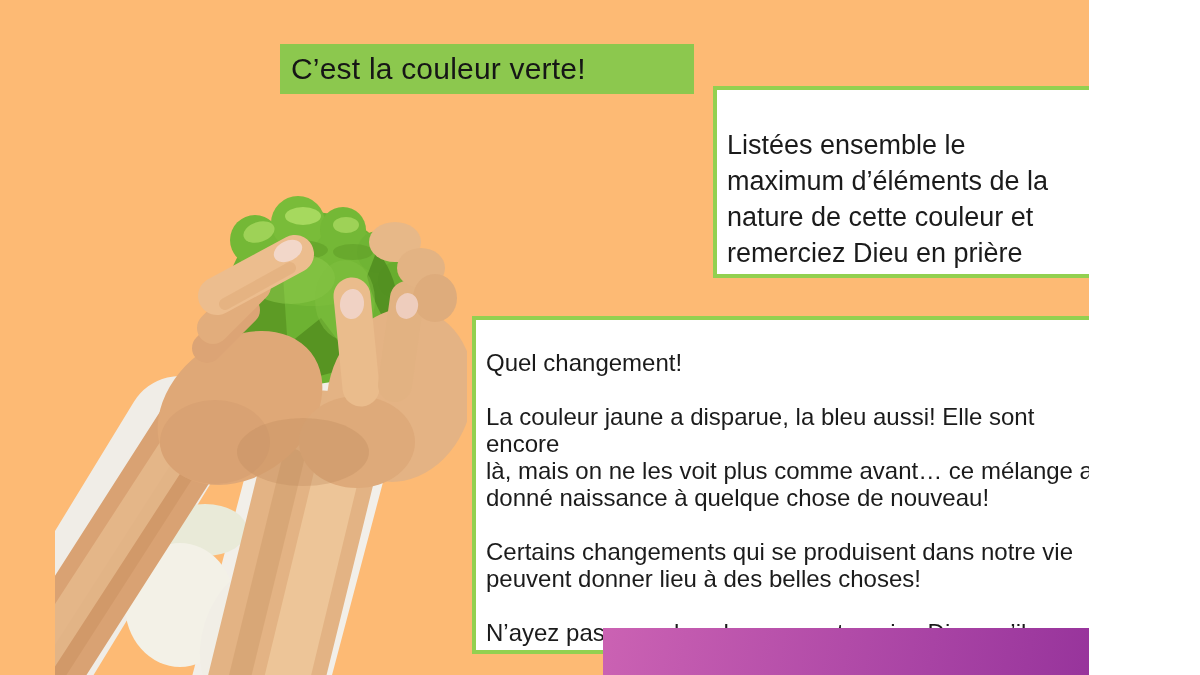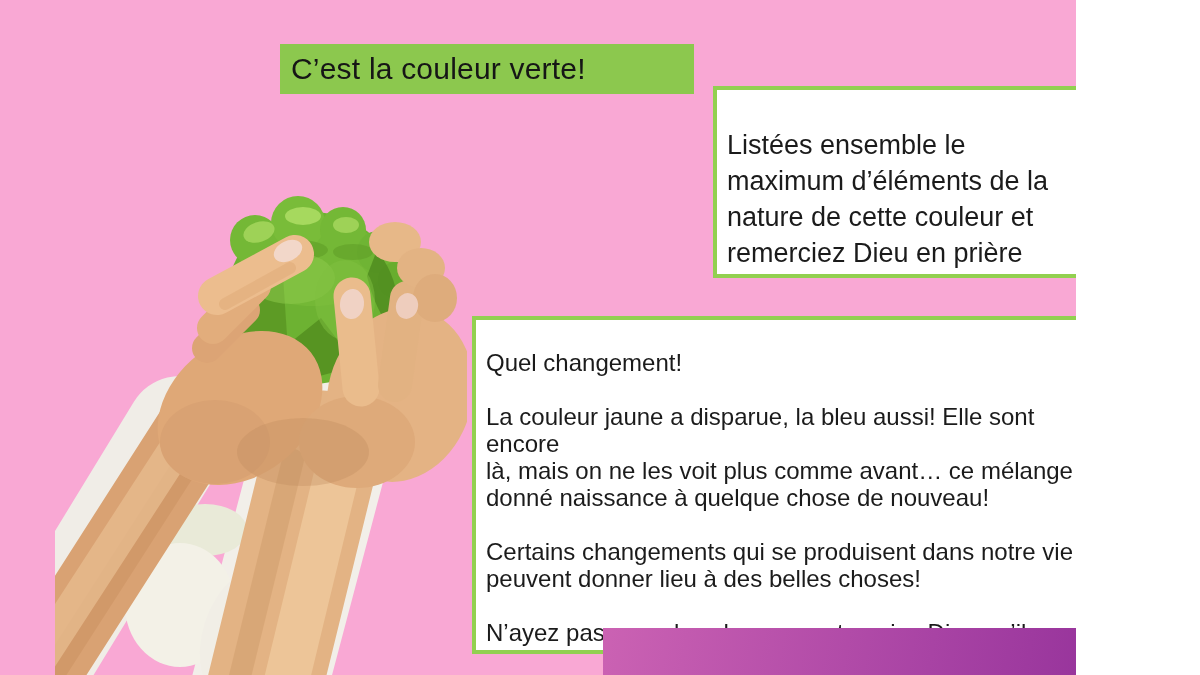--- a/index.html
+++ b/index.html
@@ -1,18 +1,18 @@
 <!DOCTYPE html>
 <html><head>
 <meta charset="utf-8">
 <style>
   html,body{margin:0;padding:0;background:#ffffff;}
   .slide{
-    position:relative;width:1076px;height:675px;overflow:hidden;background:#f9a8d4;
-    font-family:"Liberation Sans","DejaVu Sans",sans-serif;color:#1b1b1b;
+    position:relative;width:1076px;height:675px;overflow:hidden;background:#fdba74;
+    font-family:"Liberation Sans","DejaVu Sans",sans-serif;color:#1b1b1b;padding-left:13px;
   }
   .hands-svg{position:absolute;left:55px;top:180px;width:412px;height:495px;}
   .title-banner{
     position:absolute;left:280px;top:44px;width:414px;height:50px;
     background:#8cc84e;box-sizing:border-box;padding-left:11px;
     font-size:30px;line-height:50px;letter-spacing:.2px;color:#161616;
     white-space:nowrap;overflow:hidden;
   }
   .green-box{
     position:absolute;box-sizing:border-box;background:#ffffff;

